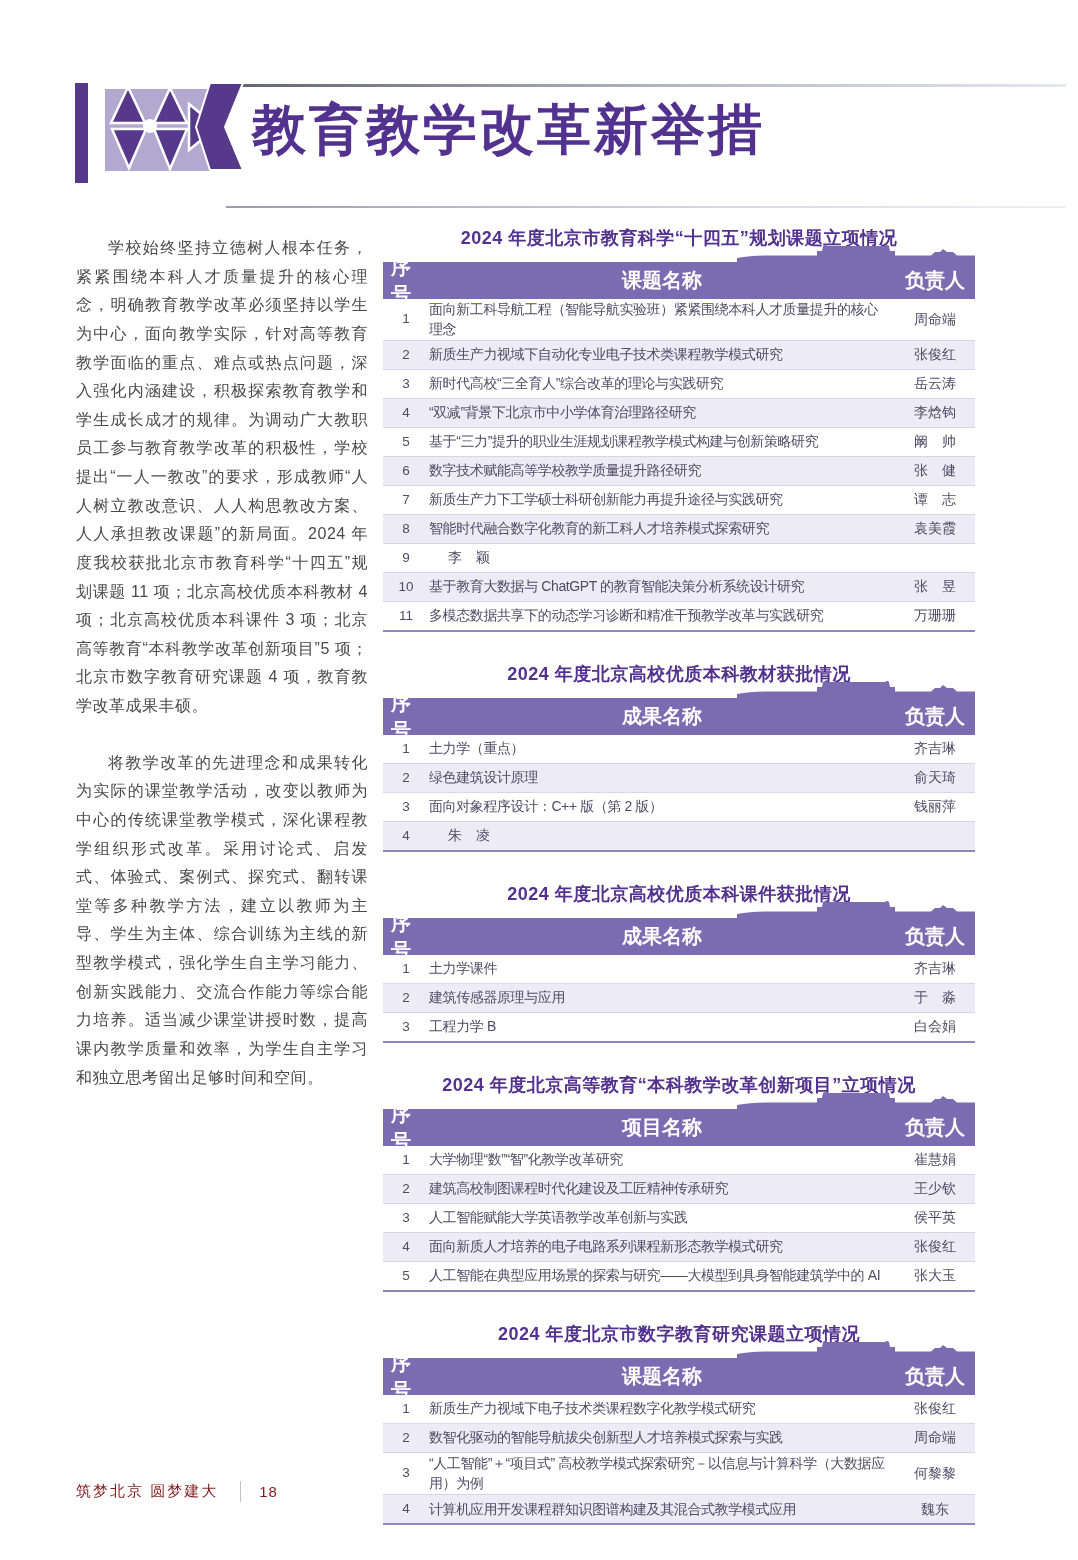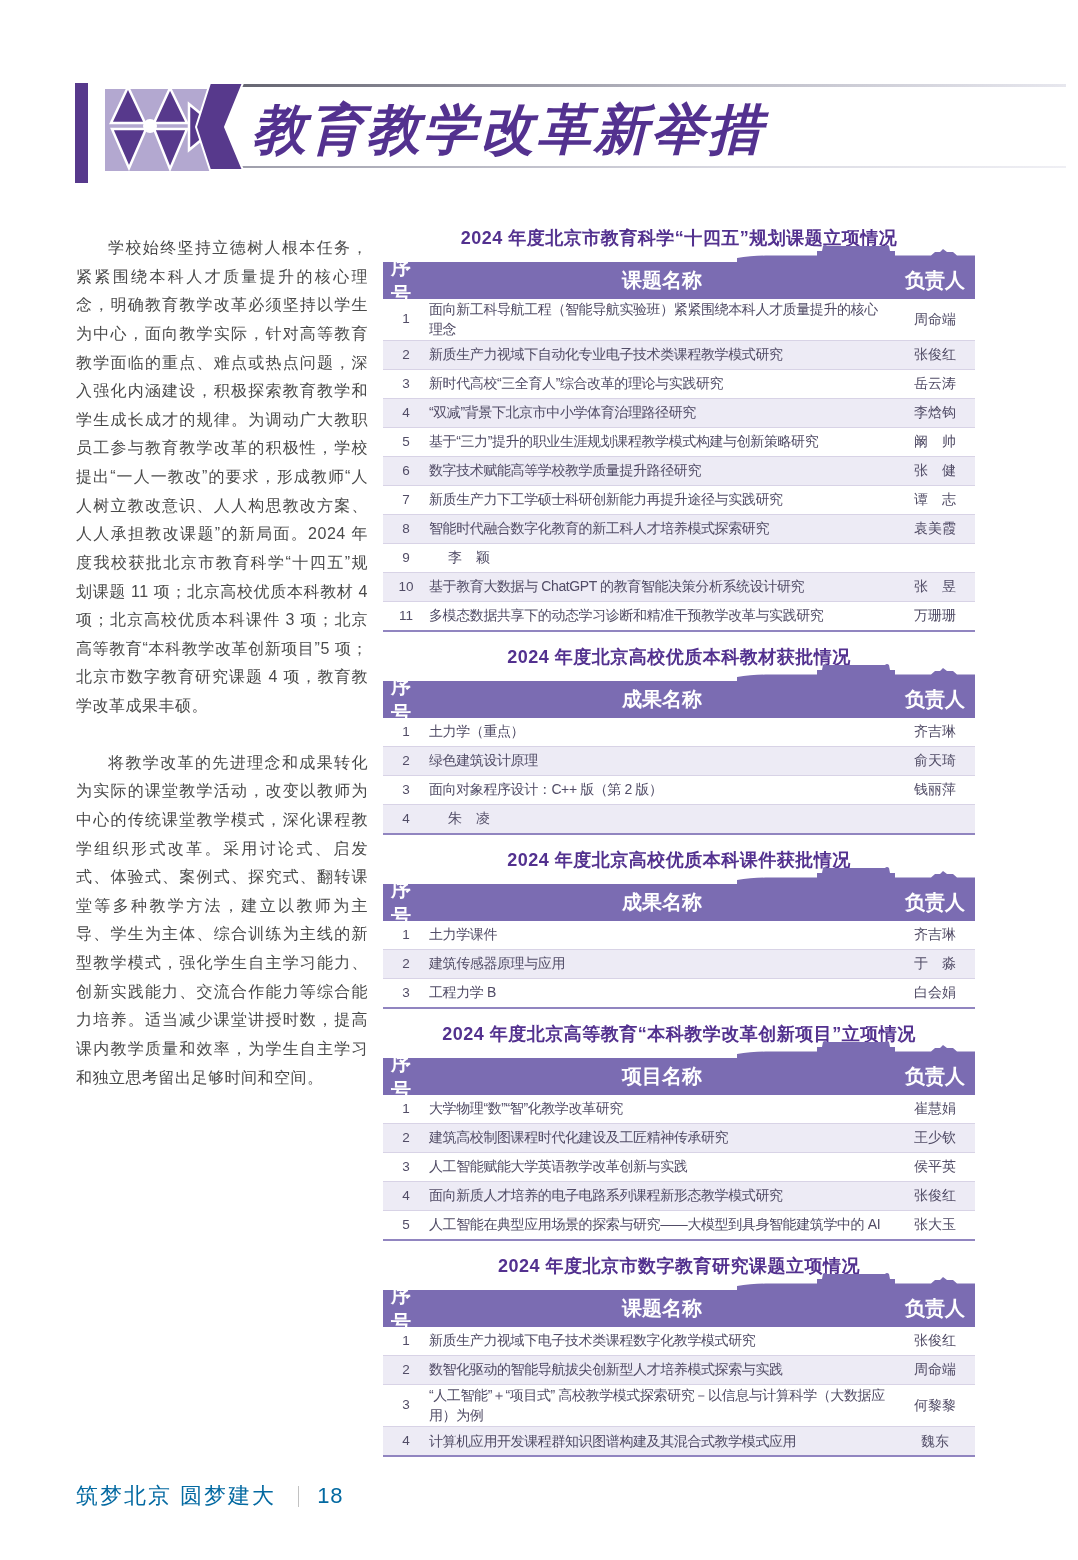--- a/index.html
+++ b/index.html
@@ -6,55 +6,55 @@
     --dark:#57398c; --light:#b3a8d0; --hdr:#7b6cb2; --rowalt:#edebf5;
     --line:#d8d3e6; --endline:#9185c0; --title:#53318f; --rowtext:#514c66;
   }
   html,body{margin:0;padding:0;background:#e8e8e8;}
   .page{
     position:relative; width:1078px; height:1560px; margin:0 auto;
     background:#ffffff; overflow:hidden;
     font-family:"Liberation Sans","DejaVu Sans",sans-serif;
   }
   
-  .band{ position:absolute; left:226px; right:12px; top:84px; height:84px; background:#fff;font-style:italic; }
+  .band{ position:absolute; left:226px; right:12px; top:84px; height:124px; background:#fff; }
   .band::before{ content:""; position:absolute; left:0; right:0; top:0; height:3px;
     background:linear-gradient(to right,#63636f,#b9b9c4 55%,#e7e7ee); }
   .band::after{ content:""; position:absolute; left:0; right:0; bottom:0; height:2px;
     background:linear-gradient(to right,#9d9daa,#d9d9e2 60%,#efeff4); }
   .band h1{ margin:0; padding:13px 0 0 26px; font-size:54px; line-height:1.2;
     font-weight:900; color:var(--title); letter-spacing:3px; white-space:nowrap; }
   .logo{ position:absolute; left:74px; top:80px; }
   
   .intro{ position:absolute; left:76px; top:234px; width:292px; }
   .intro p{ margin:0 0 28px 0; font-size:16px; line-height:1.79; color:#4a4a4a;
     text-align:justify; text-indent:2em; letter-spacing:0.5px; }
   
   .tables{ position:absolute; left:383px; top:220px; width:592px; }
-  .table-block{ margin-bottom:7px; }
+  .table-block{ margin-bottom:24px; }
   .table-title{ margin:0; padding:6px 0 0 0; text-align:center;
     font-size:18px; font-weight:bold; color:var(--title); letter-spacing:0.5px; }
   .sil-wrap{ display:flex; justify-content:flex-end; height:20px; margin:-8px 0 0 0; }
   .sil-wrap svg{ display:block; margin-bottom:-1px; }
   .thead{ display:flex; align-items:center; background:var(--hdr); color:#fff;
     font-weight:bold; font-size:20px; height:37px; }
   .col-no{ width:46px; flex:0 0 auto; }
   .thead .col-no{ text-align:left; padding-left:8px; box-sizing:border-box; }
   .col-name{ flex:1 1 auto; text-align:center; }
   .col-person{ width:80px; flex:0 0 auto; text-align:center; }
   .trow{ display:flex; align-items:center; min-height:26px; padding:1px 0;
     border-bottom:1px solid var(--line); font-size:14px; color:var(--rowtext); line-height:1.4; }
   .trow.alt{ background:var(--rowalt); }
   .trow .col-no{ text-align:center; font-size:13.5px; }
   .trow .col-name{ text-align:left; padding-right:4px; letter-spacing:-0.4px; }
   .trow .col-person{ white-space:nowrap; letter-spacing:0; }
   .table-block .trow:last-child{ border-bottom:2px solid var(--endline); }
   
   .pagefoot{ position:absolute; left:76px; top:1481px; display:flex; align-items:center;
-    font-size:22px; color:#0369a1; letter-spacing:2px; }
+    font-size:15px; color:#7f1d1d; letter-spacing:2px; }
   .foot-divider{ width:1px; height:21px; background:#c2c2c2; margin:0 18px 0 22px; }
   .foot-num{ letter-spacing:1px; }
 </style>
 </head>
 <body>
 
 <div class="page">
 
   <div class="band">
     <h1>教育教学改革新举措</h1>

